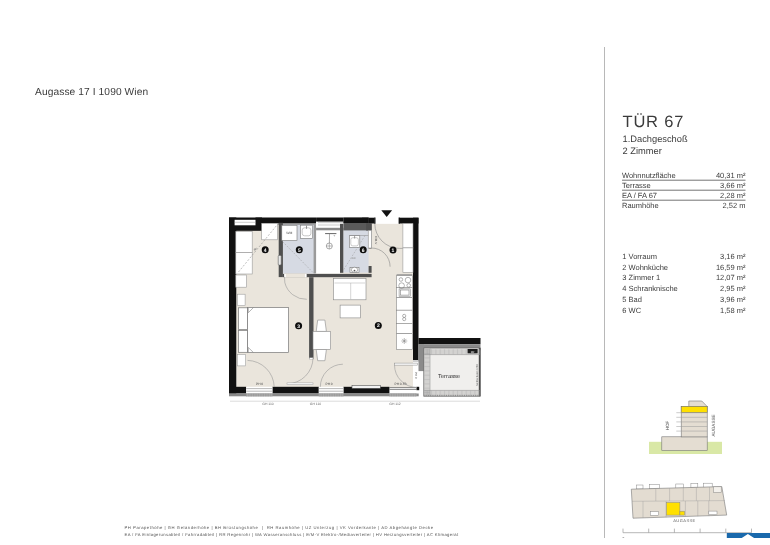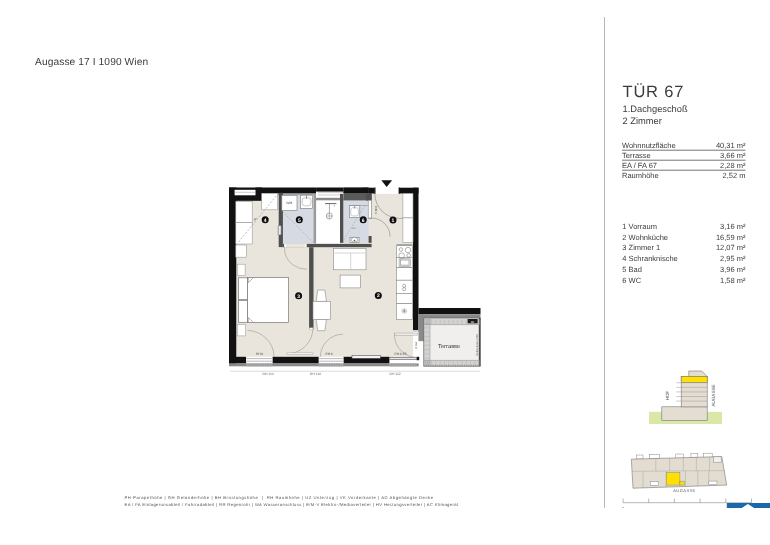--- a/index.html
+++ b/index.html
@@ -1,17 +1,17 @@
 <!DOCTYPE html>
 <html><head>
 <meta charset="utf-8">
 <style>
   html,body{margin:0;padding:0;background:#fff;}
   #page{position:relative;width:770px;height:508px;background:#fff;overflow:hidden;
-        font-family:"Liberation Sans", sans-serif;-webkit-font-smoothing:antialiased;}
+        font-family:"Liberation Sans", sans-serif;margin-top:30px;-webkit-font-smoothing:antialiased;}
   svg text{text-rendering:geometricPrecision;}
   svg{position:absolute;left:0;top:0;filter:blur(0px);will-change:transform;}
   text{font-family:"Liberation Sans", sans-serif;}
 </style>
 </head>
 <body>
 <div id="page">
 <svg width="770" height="545" viewBox="0 0 770 545">
 
   <text x="35" y="64.5" font-size="10.2" fill="#3b3b3b" letter-spacing="0.1">Augasse 17 I 1090 Wien</text>

